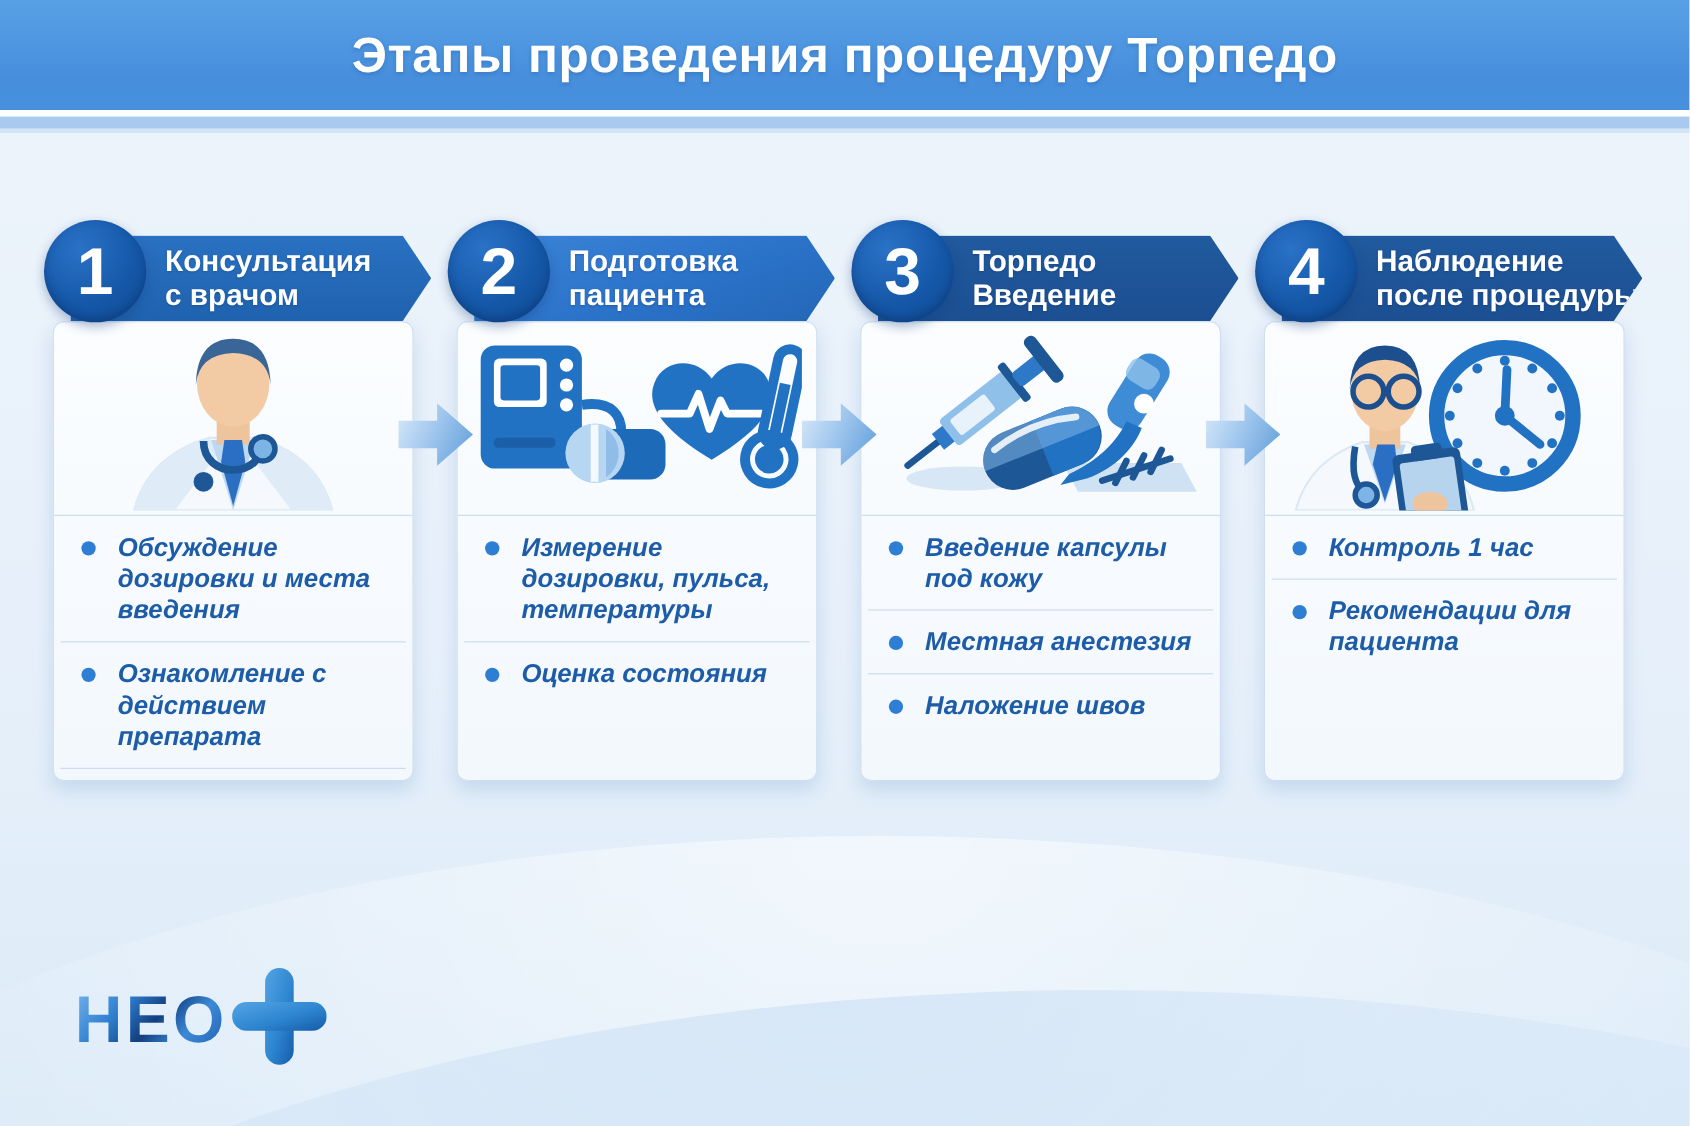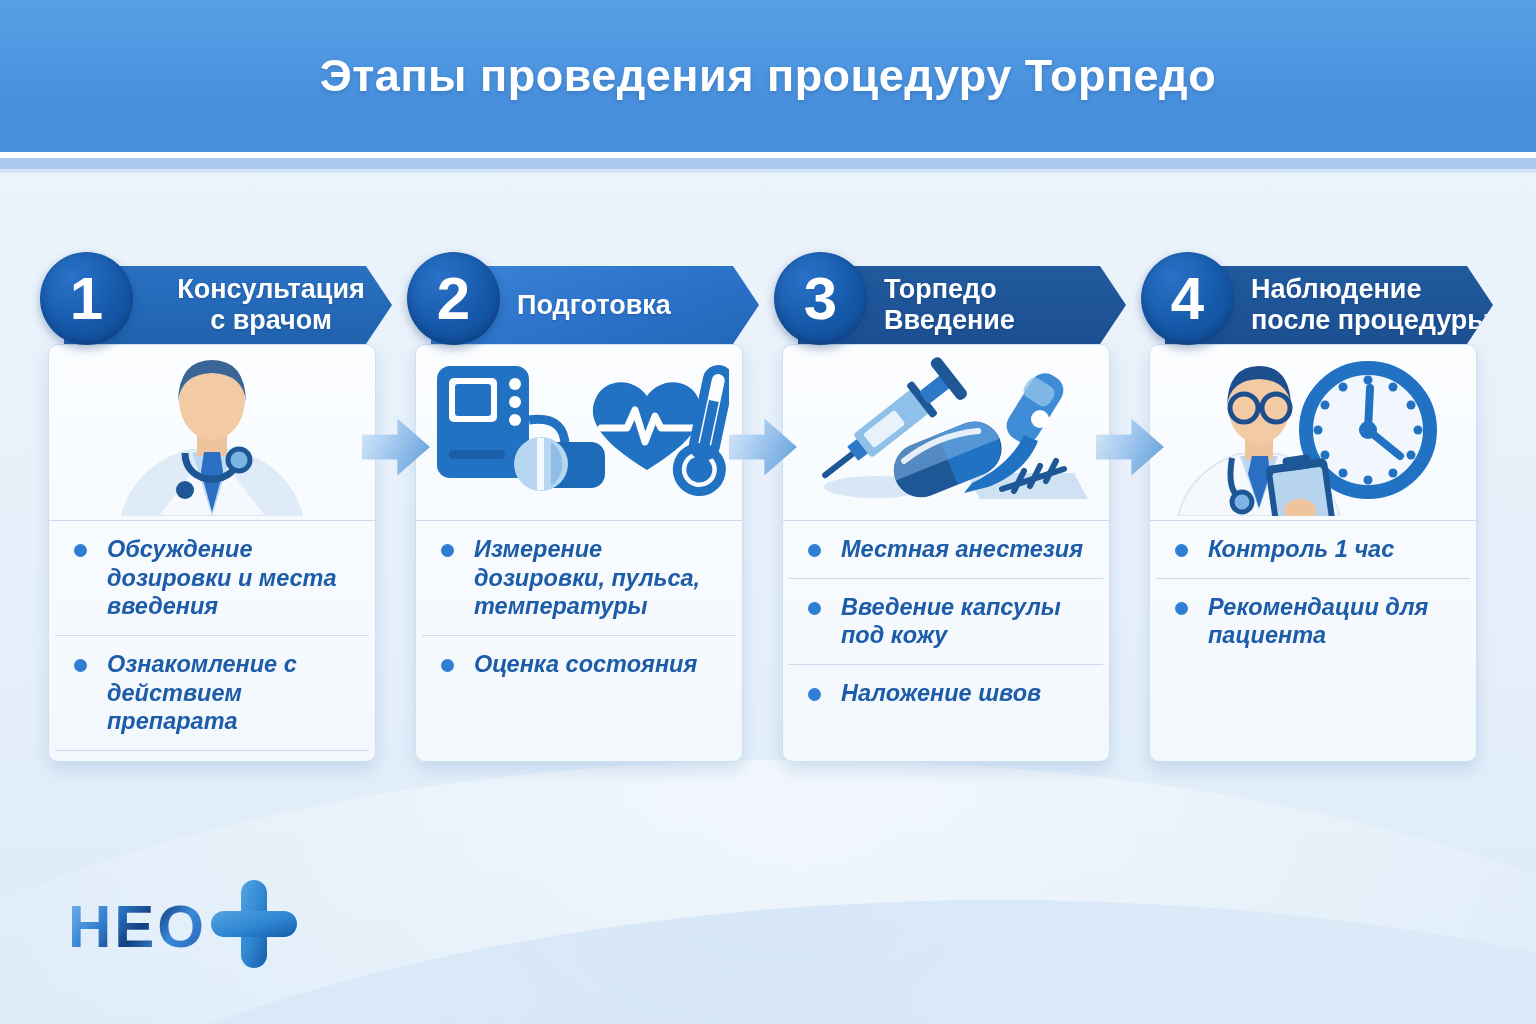--- a/index.html
+++ b/index.html
@@ -13,21 +13,21 @@
   .sweep1,.sweep2 {
     position:absolute; border-radius:50%; pointer-events:none;
   }
   .sweep1 { width:2200px; height:900px; left:-300px; top:760px;
     background:radial-gradient(ellipse at 50% 0%, rgba(255,255,255,.55), rgba(255,255,255,0) 60%); }
   .sweep2 { width:2400px; height:1000px; left:-200px; top:900px;
     background:radial-gradient(ellipse at 40% 0%, rgba(200,222,244,.6), rgba(255,255,255,0) 65%); }
 
   
   .top-header {
-    height:152px;
+    height:100px;
     background:linear-gradient(180deg,#58a0e5 0%,#478fdd 70%,#4690dd 100%);
     display:flex; align-items:center; justify-content:center;
   }
   .top-header h1 {
     color:#ffffff; font-size:45px; font-weight:700; letter-spacing:.5px;
     text-shadow:0 2px 4px rgba(20,60,120,.25);
   }
   .band-white { height:6px; background:#fdfeff; }
   .band-blue  { height:11px; background:#a9c9ee; }
   .band-light { height:4px; background:#d3e4f6; }
@@ -43,21 +43,21 @@
 
   .step-header { position:relative; height:78px; z-index:2; }
   .banner {
     position:absolute; left:16px; right:-16px; top:0; bottom:0;
     clip-path:polygon(0 0, calc(100% - 26px) 0, 100% 50%, calc(100% - 26px) 100%, 0 100%);
     display:flex; flex-direction:column; justify-content:center;
     padding-left:86px;
     color:#fff; font-size:27px; font-weight:700; line-height:1.14;
     text-shadow:0 1px 2px rgba(10,40,90,.3);
   }
-  .banner--mid    { background:linear-gradient(180deg,#2a71c2 0%,#1f62ae 100%);align-items:center; }
+  .banner--mid    { background:linear-gradient(180deg,#2a71c2 0%,#1f62ae 100%); }
   .banner--bright { background:linear-gradient(160deg,#3c85d8 0%,#2a71c8 60%,#2367b6 100%);justify-content:center; }
   .banner--dark   { background:linear-gradient(180deg,#215a9e 0%,#1b4f92 100%); }
 
   .badge {
     position:absolute; left:-8px; top:-14px; width:93px; height:93px; z-index:3;
     border-radius:50%;
     background:radial-gradient(circle at 35% 28%, #2a72c8 0%, #1558a8 55%, #0f4a93 100%);
     box-shadow:0 4px 10px rgba(20,60,120,.35), inset 0 -4px 8px rgba(0,20,60,.25);
     display:flex; align-items:center; justify-content:center;
     color:#fff; font-size:60px; font-weight:700;
@@ -156,20 +156,21 @@
         <li>Ознакомление с действием препарата</li>
         <li>Добровольное согласие</li>
       </ul>
     </div>
   </section>
 
   <section class="step">
     <div class="step-header">
       <div class="banner banner--bright">
         <span>Подготовка</span>
+        <span>пациента</span>
       </div>
       <div class="badge">2</div>
     </div>
     <div class="card">
       <div class="icon-area">
         <svg width="300" height="150" viewBox="0 0 300 150">
           <g>
             <rect x="8" y="8" width="92" height="112" rx="13" fill="#2272c3"></rect>
             <rect x="20" y="20" width="48" height="44" rx="5" fill="#ffffff"></rect>
             <rect x="26" y="26" width="36" height="32" rx="3" fill="#2272c3"></rect>
@@ -238,22 +239,22 @@
           </g>
           <g stroke="#1d5796" stroke-width="6" stroke-linecap="round">
             <line x1="206" y1="136" x2="268" y2="116"></line>
             <line x1="218" y1="138" x2="228" y2="118"></line>
             <line x1="234" y1="133" x2="244" y2="113"></line>
             <line x1="250" y1="128" x2="260" y2="108"></line>
           </g>
         </svg>
       </div>
       <ul class="points">
+        <li>Введение капсулы под кожу</li>
         <li>Местная анестезия</li>
-        <li>Введение капсулы под кожу</li>
         <li>Наложение швов</li>
       </ul>
     </div>
   </section>
 
   <section class="step">
     <div class="step-header">
       <div class="banner banner--dark">
         <span>Наблюдение</span>
         <span>после процедуры</span>

